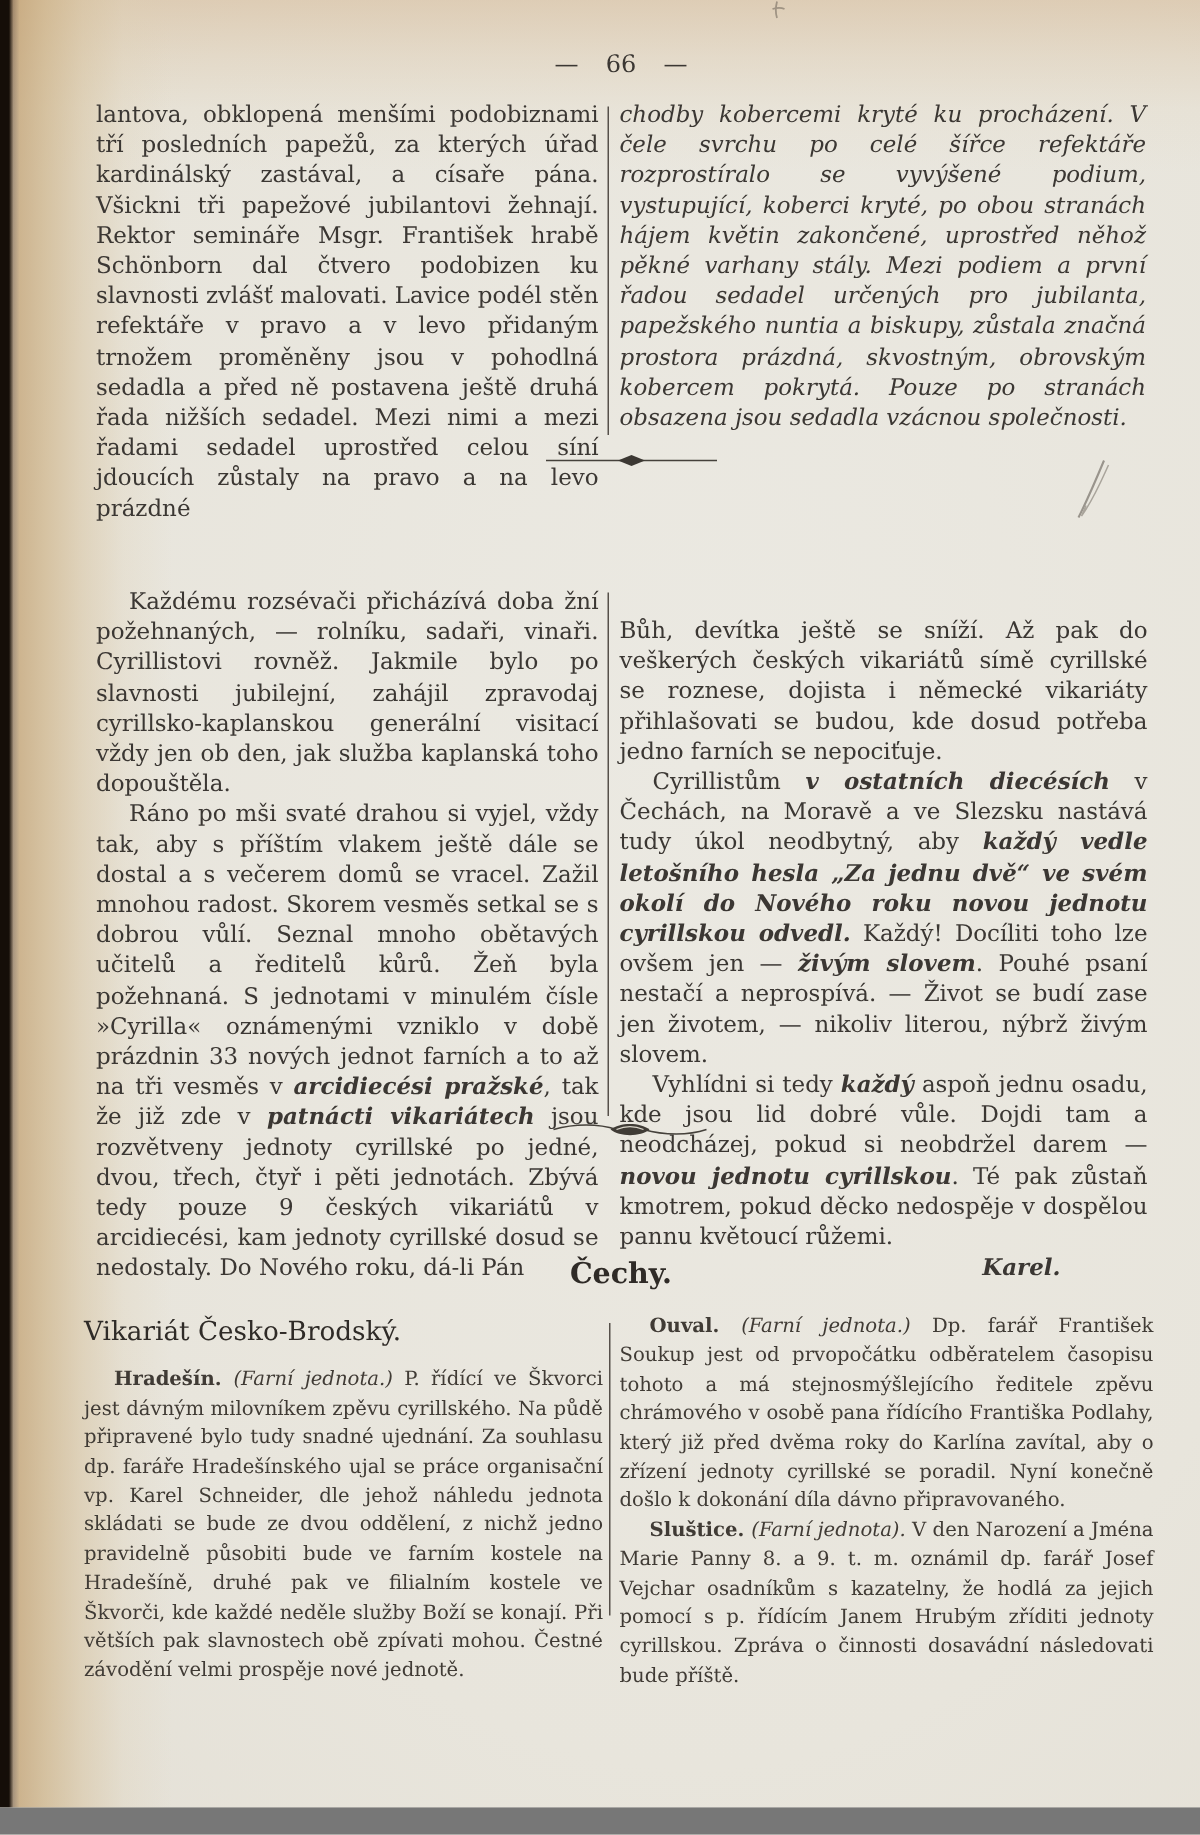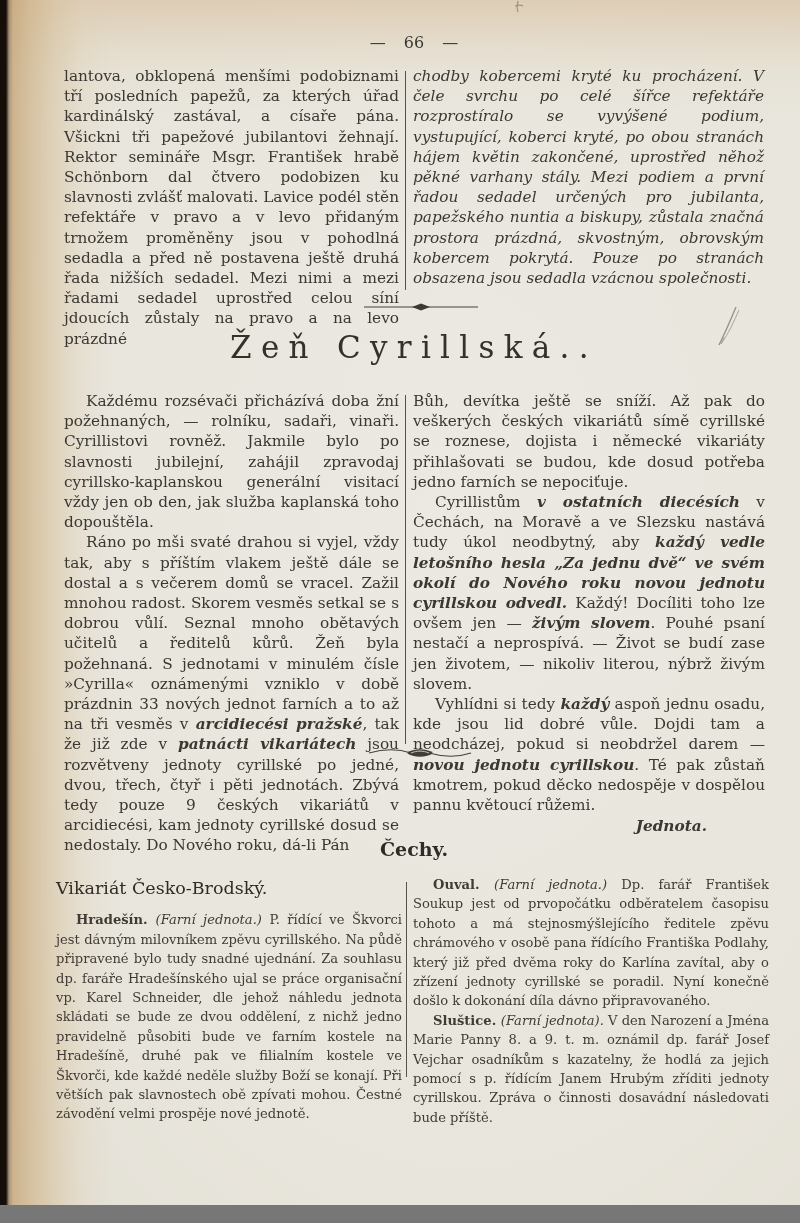--- a/index.html
+++ b/index.html
@@ -31,21 +31,21 @@
   .vrule1{left:405px;top:71px;height:219px;}
   .cont{margin:2px 0 0;text-align:right;padding-right:12px;font-size:13.5px;}
 
   .divider1{left:362px;top:301px;line-height:0;}
   .title-zen{left:64px;top:329px;width:700px;margin:0;text-align:center;
              font-size:31px;font-weight:400;letter-spacing:0.30em;color:#34302b;}
   .pen-mark{left:700px;top:303px;line-height:0;}
   .ink-speck{left:510px;top:0px;line-height:0;}
 
   .a2-left{left:64px;top:391px;width:335px;}
-  .a2-right{left:413px;top:391px;width:352px;}
+  .a2-right{left:413px;top:410px;width:352px;}
   .vrule2{left:405px;top:395px;height:349px;}
   .sig{margin:1px 0 0;text-align:right;padding-right:58px;font-weight:700;font-style:italic;}
 
   .divider2{left:367px;top:746px;line-height:0;}
   .title-obecna{left:64px;top:768px;width:700px;margin:0;text-align:center;
                 font-size:29px;font-weight:400;letter-spacing:0.10em;color:#34302b;}
   .sub-cechy{left:64px;top:838px;width:700px;margin:0;text-align:center;
              font-size:19px;font-weight:700;color:#2f2b27;}
   .sub-arci{left:64px;top:845px;width:700px;margin:0;text-align:center;
             font-size:16.5px;font-weight:400;letter-spacing:0.14em;color:#3b3733;}
@@ -86,34 +86,33 @@
     </svg>
   </div>
 
   <div class="abs pen-mark">
     <svg width="48" height="58" viewBox="0 0 48 58">
       <path d="M36 4 C31 16 26 28 19 42" stroke="#99948c" stroke-width="1.4" fill="none"></path>
       <path d="M39 7 C34 18 29 30 21 41 L24 34" stroke="#a9a49b" stroke-width="1" fill="none"></path>
     </svg>
   </div>
 
-  <h1 class="abs title-zen">Žeň Cyrillská..</h1>
 
   <section class="abs a2-left bodytext">
     <p class="par ind"><span>Každému rozsévači přicházívá doba žní požehnaných, — rolníku, sadaři, vinaři. Cyrillistovi rovněž. Jakmile bylo po slavnosti jubilejní, zahájil zpravodaj cyrillsko-kaplanskou generální visitací vždy jen ob den, jak služba kaplanská toho dopouštěla.</span></p>
     <p class="par ind"><span>Ráno po mši svaté drahou si vyjel, vždy tak, aby s příštím vlakem ještě dále se dostal a s večerem domů se vracel. Zažil mnohou radost. Skorem vesměs setkal se s dobrou vůlí. Seznal mnoho obětavých učitelů a ředitelů kůrů. Žeň byla požehnaná. S jednotami v minulém čísle »Cyrilla« oznámenými vzniklo v době prázdnin 33 nových jednot farních a to až na tři vesměs v </span><span class="seg-bi">arcidiecési pražské</span><span>, tak že již zde v </span><span class="seg-bi">patnácti vikariátech</span><span> jsou rozvětveny jednoty cyrillské po jedné, dvou, třech, čtyř i pěti jednotách. Zbývá tedy pouze 9 českých vikariátů v arcidiecési, kam jednoty cyrillské dosud se nedostaly. Do Nového roku, dá-li Pán</span></p>
   </section>
 
   <div class="abs vrule vrule2"></div>
 
   <section class="abs a2-right bodytext">
     <p class="par"><span>Bůh, devítka ještě se sníží. Až pak do veškerých českých vikariátů símě cyrillské se roznese, dojista i německé vikariáty přihlašovati se budou, kde dosud potřeba jedno farních se nepociťuje.</span></p>
     <p class="par ind"><span>Cyrillistům </span><span class="seg-bi">v ostatních diecésích</span><span> v Čechách, na Moravě a ve Slezsku nastává tudy úkol neodbytný, aby </span><span class="seg-bi">každý vedle letošního hesla „Za jednu dvě“ ve svém okolí do Nového roku novou jednotu cyrillskou odvedl.</span><span> Každý! Docíliti toho lze ovšem jen — </span><span class="seg-bi">živým slovem</span><span>. Pouhé psaní nestačí a neprospívá. — Život se budí zase jen životem, — nikoliv literou, nýbrž živým slovem.</span></p>
     <p class="par ind"><span>Vyhlídni si tedy </span><span class="seg-bi">každý</span><span> aspoň jednu osadu, kde jsou lid dobré vůle. Dojdi tam a neodcházej, pokud si neobdržel darem — </span><span class="seg-bi">novou jednotu cyrillskou</span><span>. Té pak zůstaň kmotrem, pokud děcko nedospěje v dospělou pannu květoucí růžemi.</span></p>
-    <p class="sig">Jednota.</p>
+    <p class="sig">Karel.</p>
   </section>
 
   <div class="abs divider2">
     <svg width="106" height="14" viewBox="0 0 106 14">
       <path d="M2 7 C16 3 32 3 44 7 M62 7 C76 11 92 11 104 7" stroke="#45413b" stroke-width="1.1" fill="none"></path>
       <path d="M40 7 C46 2 60 2 66 7 C60 12 46 12 40 7 Z" fill="#403c36"></path>
       <path d="M44 7 C50 4.5 56 4.5 62 7" stroke="#d8d4c9" stroke-width="0.9" fill="none"></path>
     </svg>
   </div>
 

